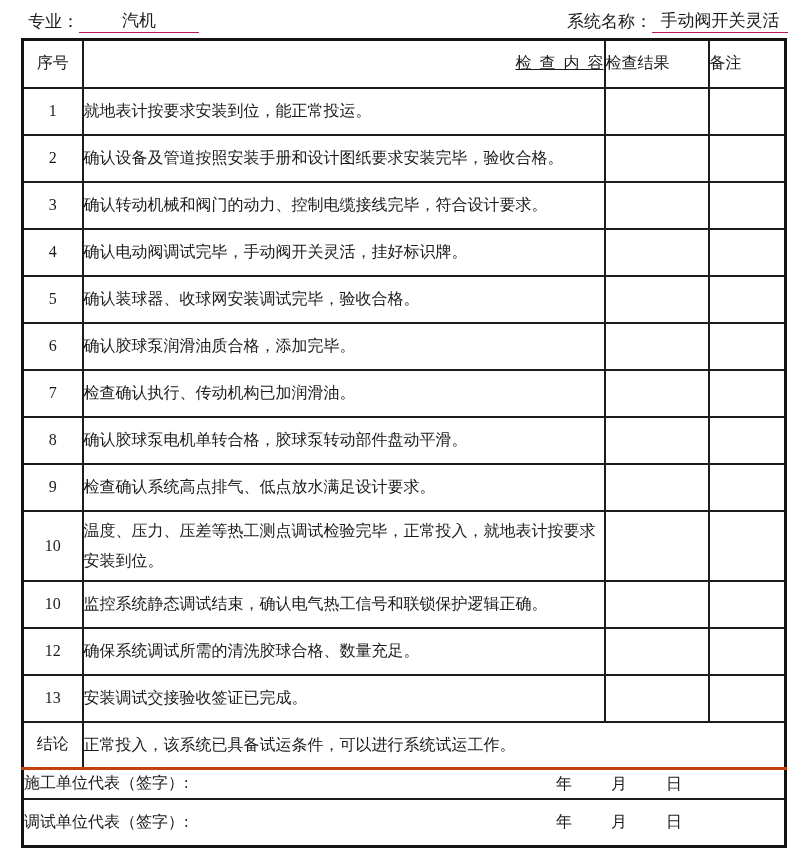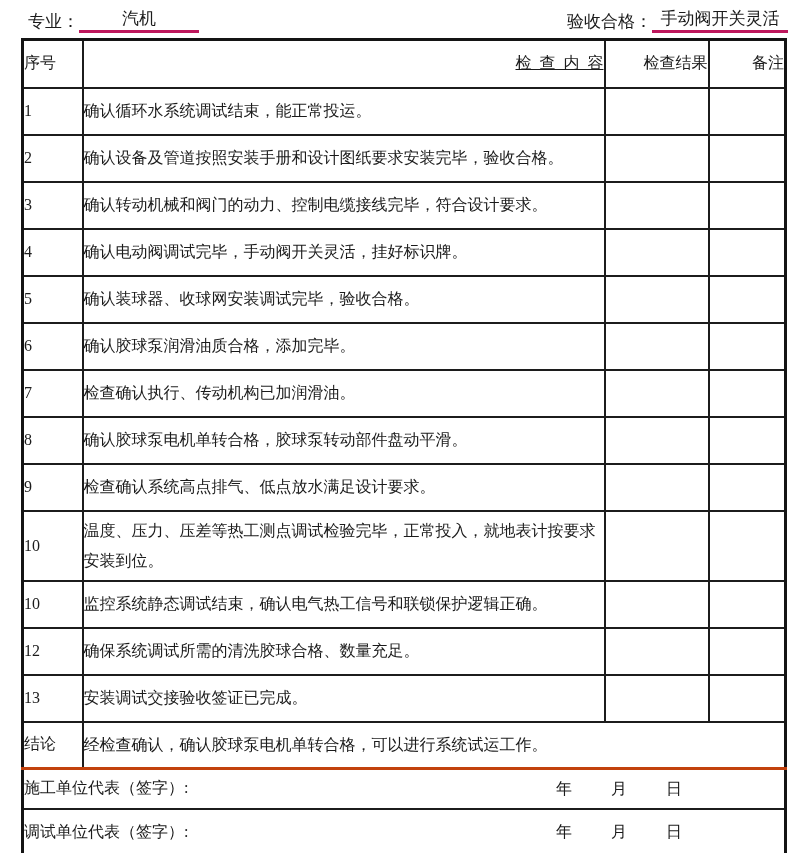--- a/index.html
+++ b/index.html
@@ -18,21 +18,21 @@
     align-items:flex-end;
     padding:5px 0 0 28px;
     height:28px;
     font-size:17px;
     gap:36px;
   }
   .doc-header .grp{white-space:nowrap;display:flex;align-items:flex-end;}
   .u-line{
     display:inline-block;
     text-align:center;
-    border-bottom:3px solid #be185d;
+    border-bottom:1px solid #be185d;
     padding-bottom:1px;
     line-height:20px;
   }
   .u-prof{width:120px;}
   .u-sys{width:136px;}
 
   
   table.check{
     border-collapse:collapse;
     table-layout:fixed;
@@ -51,30 +51,30 @@
   col.c1{width:60px;}
   col.c2{width:522px;}
   col.c3{width:104px;}
   col.c4{width:77px;}
 
   tr.hdr{height:48px;}
   tr.item{height:47px;}
   tr.item-tall{height:70px;}
   tr.concl{height:47px;}
   tr.concl td{border-bottom:3px solid #c2410c;}
-  tr.sig1{height:40px;}
+  tr.sig1{height:30px;}
   tr.sig2{height:48px;}
 
-  .c-no{text-align:left;}
+  .c-no{text-align:center;}
   .c-content{
     text-align:left;
     padding:2px 4px 2px 9px;
     line-height:30px;
   }
-  .c-center{text-align:right;}
+  .c-center{text-align:left;}
   th.c-content-hdr{text-align:right;white-space:pre;text-decoration:underline;}
 
   .sig-cell{
     position:relative;
     text-align:left;
     padding-left:9px;
   }
   .date-part{position:absolute;top:50%;transform:translateY(-50%);}
   .d-year{left:532px;}
   .d-month{left:587px;}
@@ -84,21 +84,21 @@
 <body>
 
 <div class="page">
 
   <div class="doc-header">
     <span class="grp">
         <span>专业：</span>
         <span class="u-line u-prof">汽机</span>
       </span>
     <span class="grp">
-        <span>验收合格：</span>
+        <span>系统名称：</span>
         <span class="u-line u-sys">手动阀开关灵活</span>
       </span>
   </div>
 
   <table class="check">
     <colgroup>
         <col class="c1">
         <col class="c2">
         <col class="c3">
         <col class="c4">
@@ -107,21 +107,21 @@
     <tbody>
         <tr class="hdr">
       <th class="c-no">序号</th>
       <th class="c-content-hdr">检  查  内  容</th>
       <th class="c-center">检查结果</th>
       <th class="c-center">备注</th>
     </tr>
 
     <tr class="item">
       <td class="c-no">1</td>
-      <td class="c-content">确认循环水系统调试结束，能正常投运。</td>
+      <td class="c-content">就地表计按要求安装到位，能正常投运。</td>
       <td></td>
       <td></td>
     </tr>
     <tr class="item">
       <td class="c-no">2</td>
       <td class="c-content">确认设备及管道按照安装手册和设计图纸要求安装完毕，验收合格。</td>
       <td></td>
       <td></td>
     </tr>
     <tr class="item">
@@ -186,21 +186,21 @@
     </tr>
     <tr class="item">
       <td class="c-no">13</td>
       <td class="c-content">安装调试交接验收签证已完成。</td>
       <td></td>
       <td></td>
     </tr>
 
     <tr class="concl">
       <td class="c-no">结论</td>
-      <td class="c-content" colspan="3">经检查确认，确认胶球泵电机单转合格，可以进行系统试运工作。</td>
+      <td class="c-content" colspan="3">正常投入，该系统已具备试运条件，可以进行系统试运工作。</td>
     </tr>
 
     <tr class="sig1">
       <td class="sig-cell" colspan="4">
         <span>施工单位代表（签字）:</span>
         <span class="date-part d-year">年</span>
         <span class="date-part d-month">月</span>
         <span class="date-part d-day">日</span>
       </td>
     </tr>

